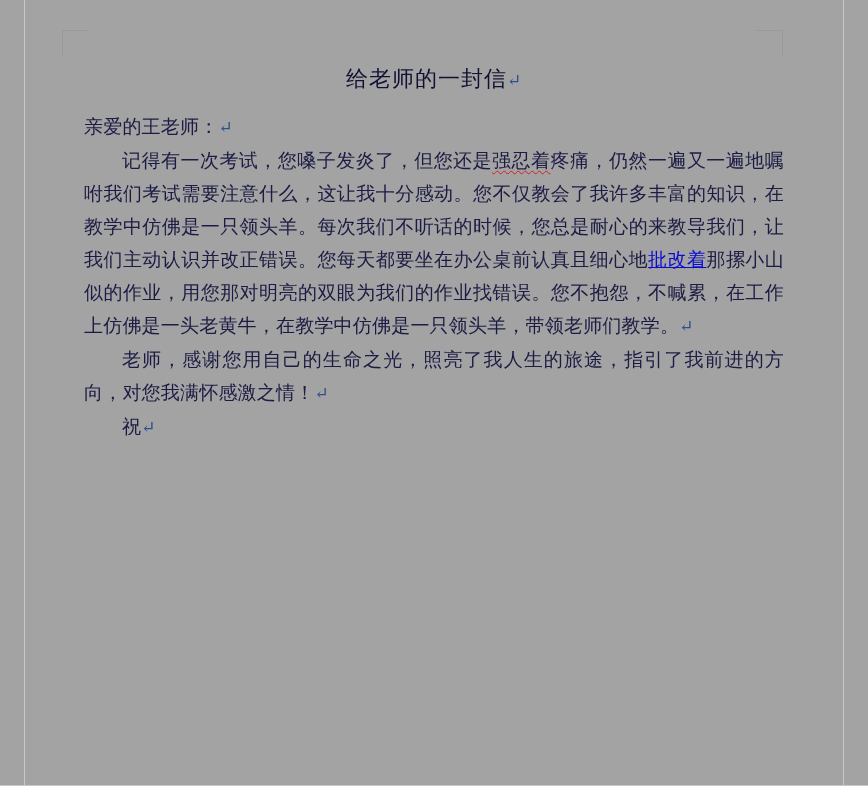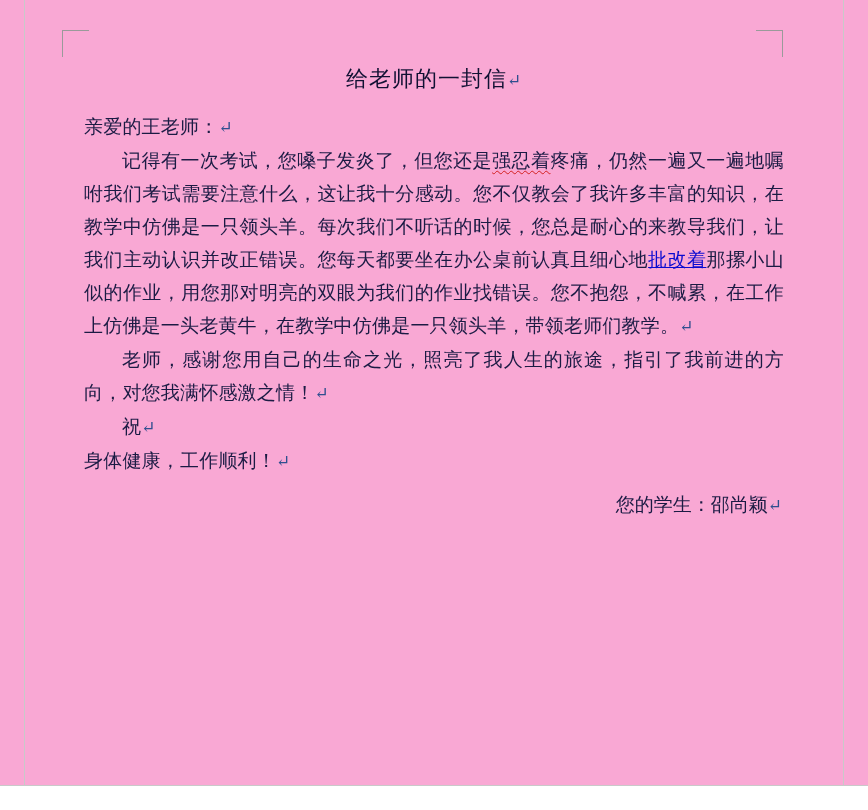--- a/index.html
+++ b/index.html
@@ -15,21 +15,21 @@
     position: relative;
   }
 
   
   .page {
     position: absolute;
     left: 0;
     top: 0;
     width: 868px;
     height: 785px;
-    background: #f9a8d4;
+    background: #a3a3a3;
     box-sizing: border-box;
   }
 
   
   .edge-line-left {
     position: absolute;
     left: 24px;
     top: 0;
     width: 1px;
     height: 785px;
@@ -154,23 +154,21 @@
 
 
 
     <p class="para indent"><span>记得有一次考试，您嗓子发炎了，但您还是<span class="spell">强忍着</span></span><span>疼痛，仍然一遍又一遍地嘱咐我们考试需要注意什么，这让我十分感动。您不仅教会了我许多丰富的知识，在教学中仿佛是一只领头羊。每次我们不听话的时候，您总是耐心的来教导我们，让我们主动认识并改正错误。您每天都要坐在办公桌前认真且细心地</span><span class="linkrun">批改着</span><span>那摞小山似的作业，用您那对明亮的双眼为我们的作业找错误。您不抱怨，不喊累，在工作上仿佛是一头老黄牛，在教学中仿佛是一只领头羊，带领老师们教学。</span><span class="pilcrow">↵</span></p>
 
 
     <p class="para indent"><span>老师，感谢您用自己的生命之光，照亮了我人生的旅途，指引了我前进的方向，对您我满怀感激之情！</span><span class="pilcrow">↵</span></p>
 
     <p class="para indent"><span>祝</span><span class="pilcrow">↵</span></p>
 
-    <p class="para"><span>身体健康，工作顺利！</span><span class="pilcrow">↵</span></p>
 
     <div class="spacer-md"></div>
 
-    <p class="signature"><span>您的学生：邵尚颖</span><span class="pilcrow">↵</span></p>
 
 
   </div>
 </div>
 
 <div class="bottom-band"></div>
 
 </body></html>

